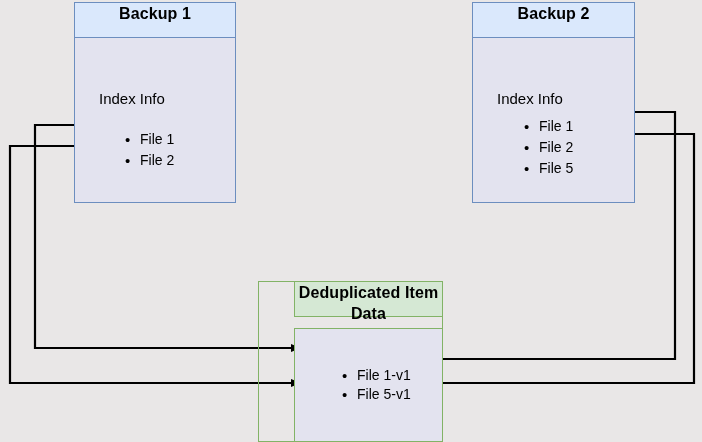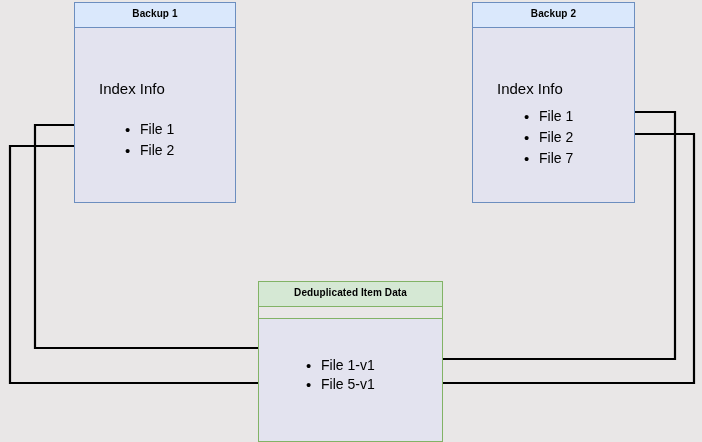--- a/index.html
+++ b/index.html
@@ -31,24 +31,24 @@
   }
   
   .node {
     position: absolute;
     box-sizing: border-box;
     display: flex;
     flex-direction: column;
   }
   .node-header {
     box-sizing: border-box;
-    height: 26px;
+    height: 36px;
     line-height: 21px;
     text-align: center;
-    font-size: 10px;
+    font-size: 16px;
     font-weight: bold;
     color: #000000;
     letter-spacing: 0.1px;
   }
   .node-body {
     box-sizing: border-box;
     flex: 1 1 auto;
     position: relative;
     border-top: none;
   }
@@ -62,20 +62,21 @@
     margin: -1px;
   }
   .box-blue .node-body {
     background: #e3e3ef;
     border: 1px solid #6c8ebf;
     margin: 0 -1px -1px -1px;
   }
   
   .box-green {
     border: 1px solid #82b366;
+    padding-left: 36px;
   }
   .box-green .node-header {
     background: #d5e8d4;
     border: 1px solid #82b366;
     margin: -1px;
   }
   .box-green .node-body {
     background: #e3e3ef;
     border: 1px solid #82b366;
     margin: 12px -1px -1px -1px;
@@ -151,21 +152,21 @@
     </div>
   </div>
 
   <div class="node box-blue" style="left:472px; top:2px; width:163px; height:201px;">
     <div class="node-header">Backup 2</div>
     <div class="node-body">
       <div class="index-label" style="left:24px; top:52px;">Index Info</div>
       <ul class="file-list" style="left:51px; top:78px;">
         <li>File 1</li>
         <li>File 2</li>
-        <li>File 7</li>
+        <li>File 5</li>
       </ul>
     </div>
   </div>
 
   <div class="node box-green" style="left:258px; top:281px; width:185px; height:161px;">
     <div class="node-header">Deduplicated Item Data</div>
     <div class="node-body">
       <ul class="file-list dedup-list" style="left:47px; top:37px;">
         <li>File 1-v1</li>
         <li>File 5-v1</li>

